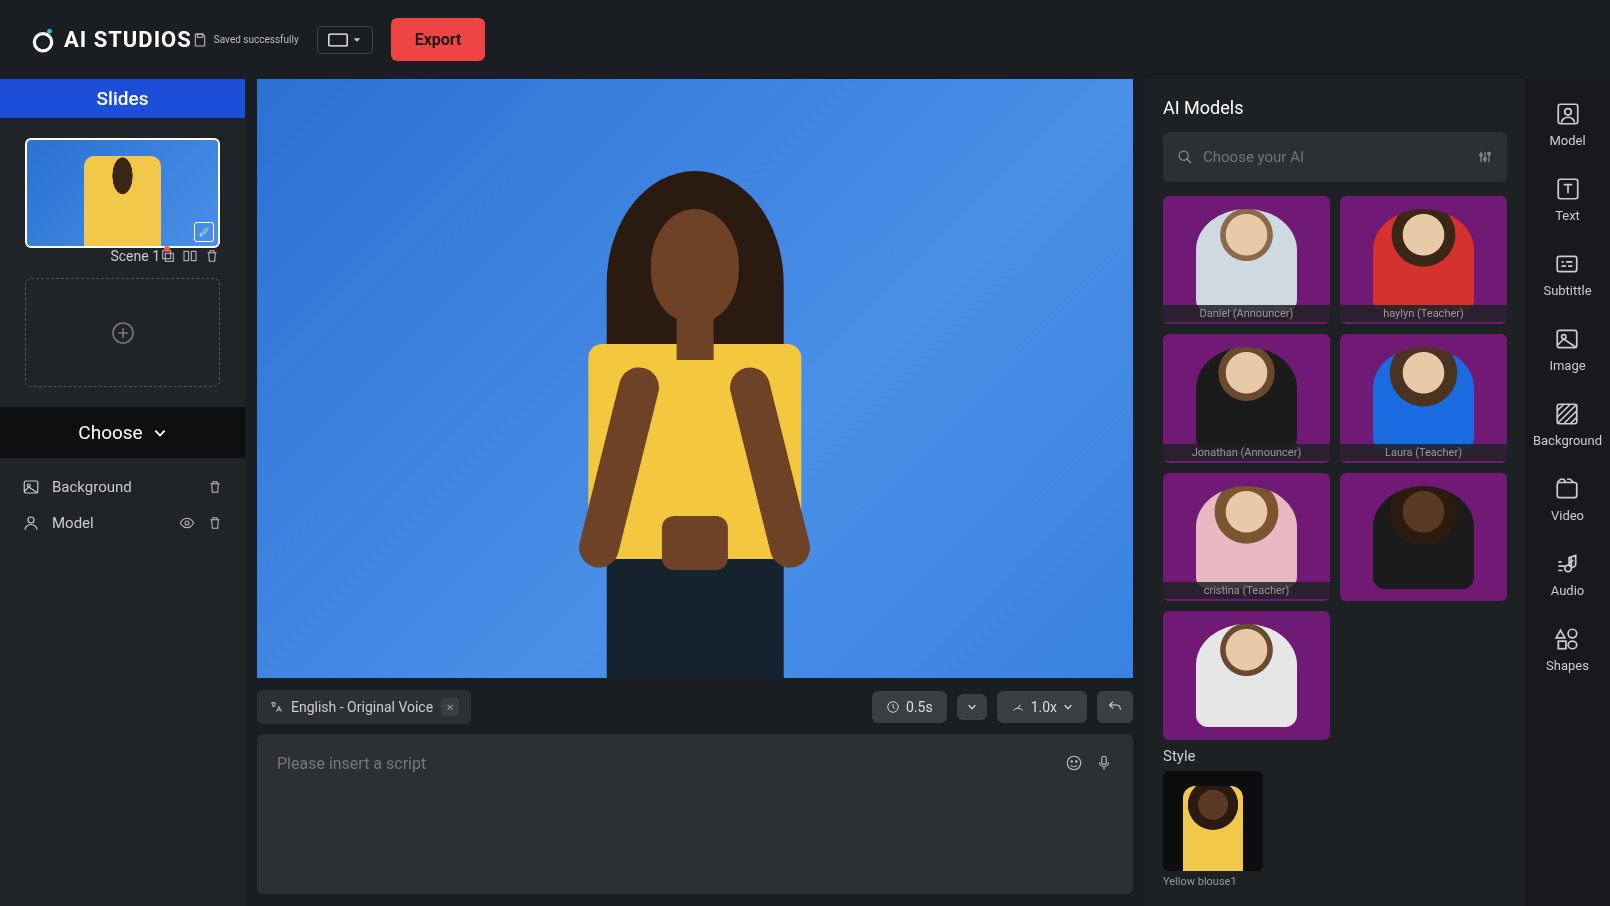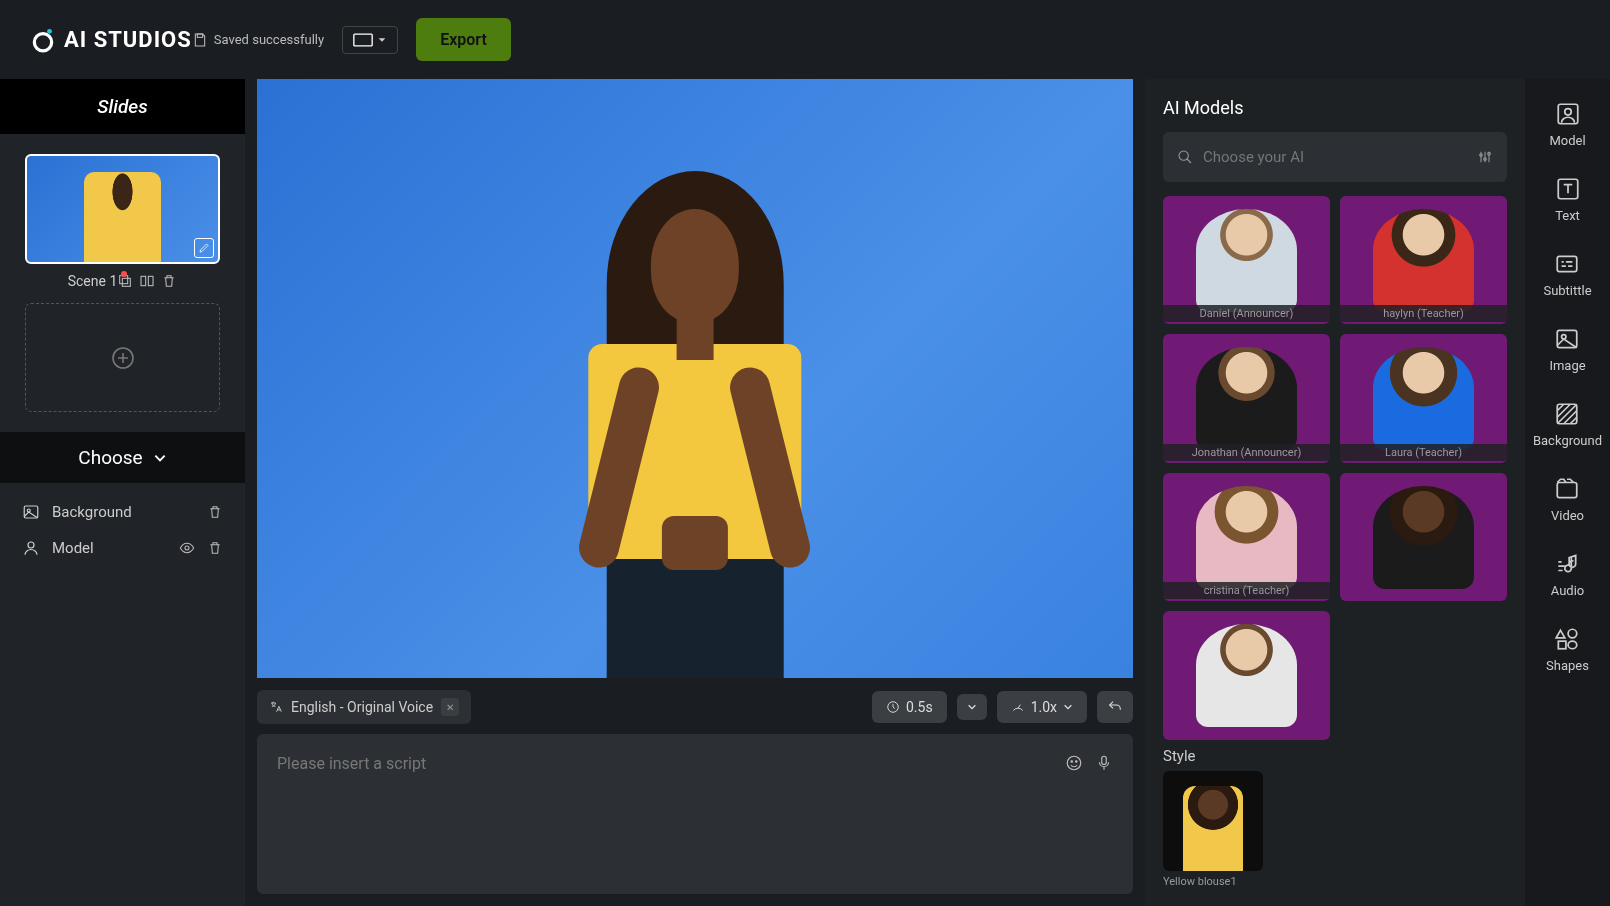--- a/index.html
+++ b/index.html
@@ -6,34 +6,34 @@
   body { background: #1a1d21; color: #fff; width: 1610px; height: 906px; overflow: hidden; }
   .app { display: flex; flex-direction: column; height: 100%; }
 
   
   .header { display: flex; align-items: center; padding: 18px 30px; background: #1a1d21; }
   .logo { display: flex; align-items: center; gap: 8px; font-size: 22px; font-weight: 700; letter-spacing: 1px; }
   .logo-icon { width: 26px; height: 26px; position: relative; }
   .logo-icon svg { width: 100%; height: 100%; }
   .project-title { flex: 1; text-align: center; color: #888; font-size: 15px; display: flex; align-items: center; justify-content: center; gap: 8px; }
   .header-right { display: flex; align-items: center; gap: 18px; }
-  .saved { display: flex; align-items: center; gap: 6px; color: #bbb; font-size: 13px; }
+  .saved { display: flex; align-items: center; gap: 6px; color: #bbb; font-size: 10px; }
   .aspect-btn { display: flex; align-items: center; gap: 4px; padding: 6px 10px; border: 1px solid #444; border-radius: 4px; cursor: pointer; }
-  .export-btn { background: #4d7c0f; color: #111; border: none; padding: 12px 24px; font-size: 16px; font-weight: 600; border-radius: 6px; cursor: pointer; }
+  .export-btn { background: #ef4444; color: #111; border: none; padding: 12px 24px; font-size: 16px; font-weight: 600; border-radius: 6px; cursor: pointer; }
 
   .main { display: flex; flex: 1; min-height: 0; }
 
   
   .left { width: 245px; background: #202327; display: flex; flex-direction: column; }
-  .slides-header { background: #000000; padding: 16px; text-align: center; font-size: 19px; font-weight: 500; font-style: italic; }
+  .slides-header { background: #1d4ed8; padding: 8px; text-align: center; font-size: 19px; font-weight: 500; }
   .slides-body { padding: 20px 25px; }
   .slide-thumb { border: 2px solid #fff; border-radius: 6px; aspect-ratio: 16/9; background: linear-gradient(135deg, #2b71d4, #4a90e8); position: relative; overflow: hidden; display:flex; align-items:flex-end; justify-content:center; }
   .slide-thumb .mini-person { width: 40%; height: 85%; background: radial-gradient(ellipse at 50% 22%, #3b2516 0 18%, transparent 19%), linear-gradient(#f2c84a, #f2c84a); border-radius: 10px 10px 0 0; }
   .slide-thumb .edit-corner { position: absolute; right: 4px; bottom: 4px; width: 20px; height: 20px; border: 1px solid #fff; border-radius: 3px; display:flex; align-items:center; justify-content:center; }
-  .scene-row { display: flex; align-items: center; justify-content: center; margin-top: 9px; font-size: 14px; color: #ccc; }
+  .scene-row { display: flex; align-items: center; justify-content: flex-end; margin-top: 0; font-size: 14px; color: #ccc; }
   .scene-label { position: relative; }
   .scene-label::after { content: ''; position: absolute; top: -2px; right: -10px; width: 6px; height: 6px; background: #ff4d4d; border-radius: 50%; }
   .scene-actions { display: flex; gap: 6px; }
   .icon-btn { color: #bbb; cursor: pointer; display:inline-flex; }
   .add-slide { margin-top: 14px; border: 1px dashed #555; border-radius: 6px; aspect-ratio: 16/9; display: flex; align-items: center; justify-content: center; color: #777; cursor: pointer; }
   .layers-header { background: #0e0f10; padding: 14px; text-align: center; font-size: 19px; display:flex; align-items:center; justify-content:center; gap:10px; }
   .layers-body { padding: 14px 18px; display: flex; flex-direction: column; gap: 6px; }
   .layer-row { display: flex; align-items: center; gap: 12px; padding: 6px 4px; color: #ccc; font-size: 15px; }
   .layer-row .spacer { flex: 1; }
 

